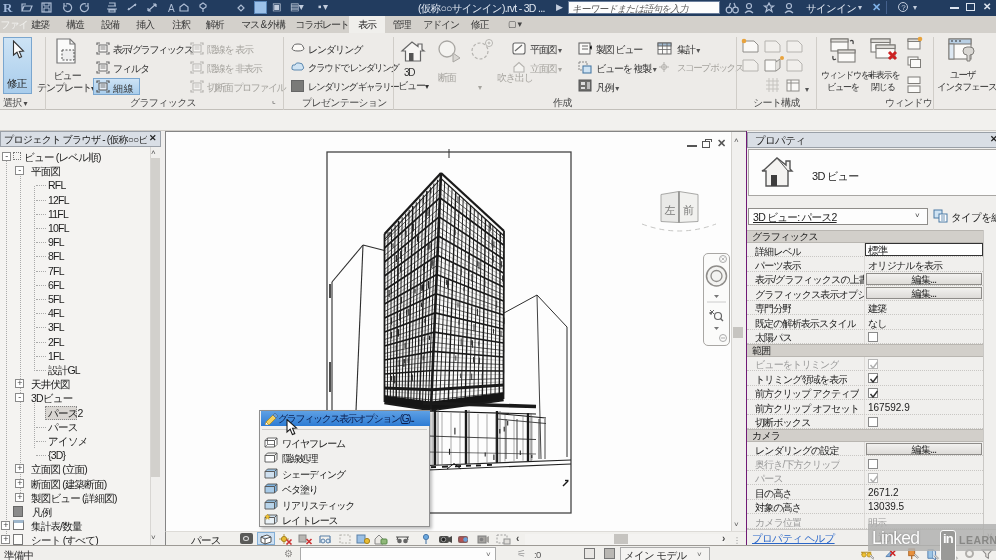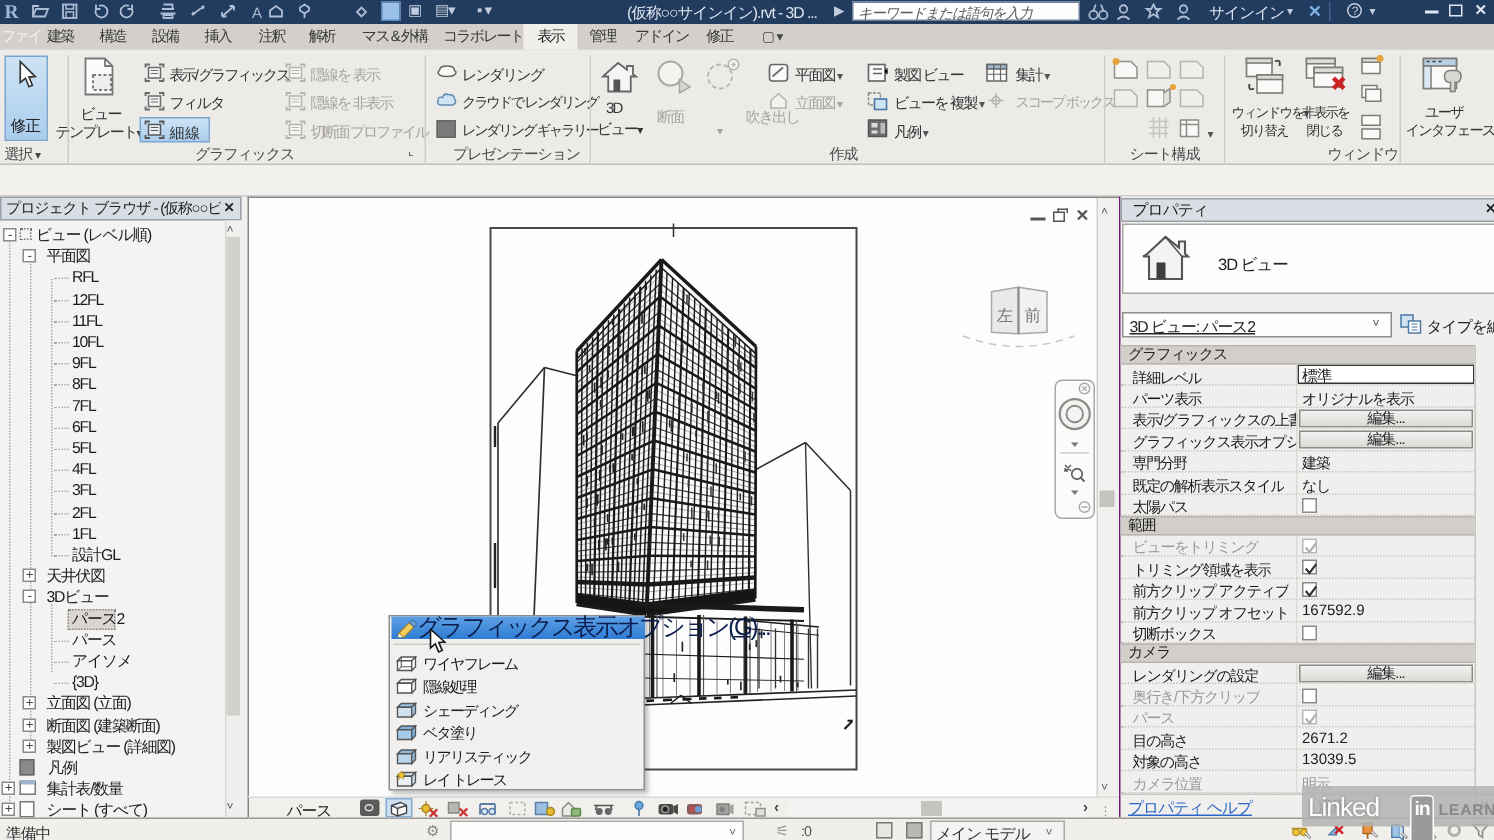--- a/index.html
+++ b/index.html
@@ -246,21 +246,21 @@
     <svg class="abs" style="left:827px;top:4px;" width="32" height="30" viewBox="0 0 32 30">
       <g fill="#fbfaf8" stroke="#7f7d79" stroke-width="1.1">
         <rect x="4" y="2" width="17" height="12"></rect>
         <rect x="4" y="2" width="17" height="3" fill="#e0deda"></rect>
         <rect x="11" y="13" width="17" height="12"></rect>
         <rect x="11" y="13" width="17" height="3" fill="#e0deda"></rect>
       </g>
       <path d="M23 4 q4 -2 3 3 M9 22 q-4 2 -3 -3" fill="none" stroke="#444" stroke-width="1.3"></path>
     </svg>
     <div class="rbtn-text" style="left:821px;top:36px;font-size:9px;">ウィンドウを<span style="font-size:8px;color:#555;">▾</span></div>
-    <div class="rbtn-text" style="left:827px;top:48px;font-size:9px;">切り替え</div>
+    <div class="rbtn-text" style="left:827px;top:48px;font-size:9px;">ビューを</div>
     <svg class="abs" style="left:868px;top:4px;" width="34" height="30" viewBox="0 0 34 30">
       <g fill="#fbfaf8" stroke="#7f7d79" stroke-width="1.1">
         <rect x="3" y="2" width="19" height="13"></rect>
         <rect x="3" y="2" width="19" height="3.5" fill="#e0deda"></rect>
         <rect x="8" y="8" width="19" height="13"></rect>
         <rect x="8" y="8" width="19" height="3.5" fill="#e0deda"></rect>
       </g>
       <path d="M21 15 l7 7 M28 15 l-7 7" stroke="#cc2222" stroke-width="3"></path>
     </svg>
     <div class="rbtn-text" style="left:868px;top:36px;font-size:9px;">非表示を</div>
@@ -881,21 +881,21 @@
       <div class="plab" style="color:#9a9a9a;">カメラ位置</div>
       <div class="pval" style="color:#9a9a9a;">明示</div>
       <div class="abs" style="left:117px;top:0;width:1px;height:14.4px;background:#dddbd8;"></div>
     </div>
     <div class="abs" style="left:236px;top:99px;width:15px;height:313px;background:#f0efed;border-left:1px solid #c9c7c4;"></div>
     <div class="abs" style="left:240px;top:400px;font-size:9px;color:#555;">˅</div>
     <div class="abs" style="left:5px;top:401px;font-size:10.5px;color:#2a66c8;text-decoration:underline;">プロパティ ヘルプ</div>
     <div class="abs" style="left:0px;top:398px;width:251px;height:1px;background:#c9c7c4;"></div>
   </div>
 <div class="abs menu">
-    <div class="mitem msel" style="top:0px;height:15px;"><span style="margin-left:17px;letter-spacing:-1.5px;font-size:16px;">グラフィックス表示オプション(<span style="text-decoration:underline;">G</span>)...</span></div>
+    <div class="mitem msel" style="top:0px;height:15px;"><span style="margin-left:17px;letter-spacing:-1.5px;font-size:10px;">グラフィックス表示オプション(<span style="text-decoration:underline;">G</span>)...</span></div>
     <svg class="abs" style="left:5px;top:2px;" width="13" height="12" viewBox="0 0 13 12">
       <path d="M1 9 L8 2 L11 5 L4 12 Z" fill="#f2d060" stroke="#a8851f" stroke-width="0.8"></path>
       <path d="M8 2 L10 0 L13 3 L11 5 Z" fill="#6aa0d8" stroke="#4a70a0" stroke-width="0.8"></path>
       <path d="M1 9 L0 12 L4 12 Z" fill="#fff" stroke="#a8851f" stroke-width="0.6"></path>
     </svg>
     <div class="abs" style="left:2px;top:18px;width:165px;height:1px;background:#cfccc8;"></div>
     <svg class="abs" style="left:3.5px;top:25.5px;" width="14" height="11" viewBox="0 0 14 11">
       <path d="M1 3.5 L3.5 1 L13 1 L10.5 3.5 Z" fill="#fff" stroke="#555" stroke-width="0.9"></path>
       <path d="M1 3.5 L10.5 3.5 L10.5 10 L1 10 Z" fill="#fff" stroke="#555" stroke-width="0.9"></path>
       <path d="M3.5 7.5 L13 7.5 M3.5 1 L3.5 7.5 L1 10" fill="none" stroke="#555" stroke-width="0.7"></path>

